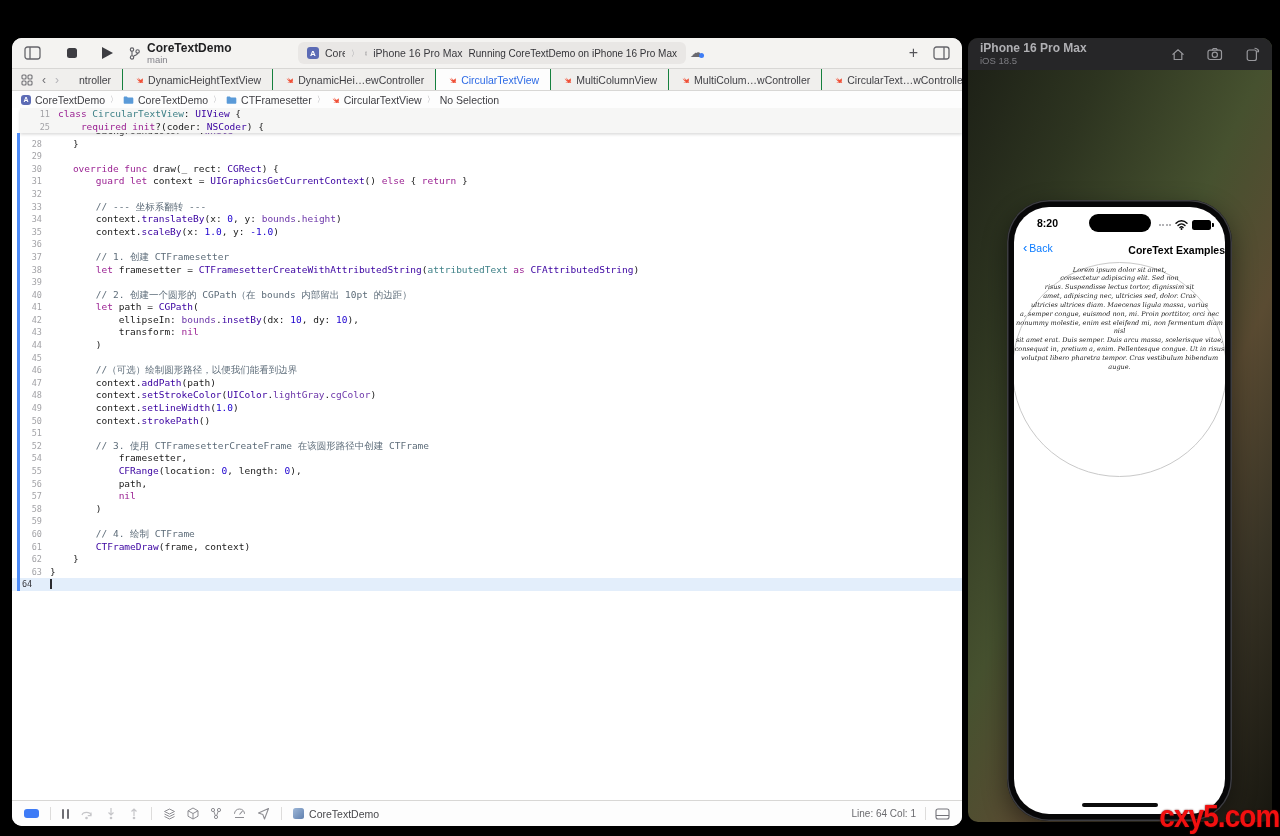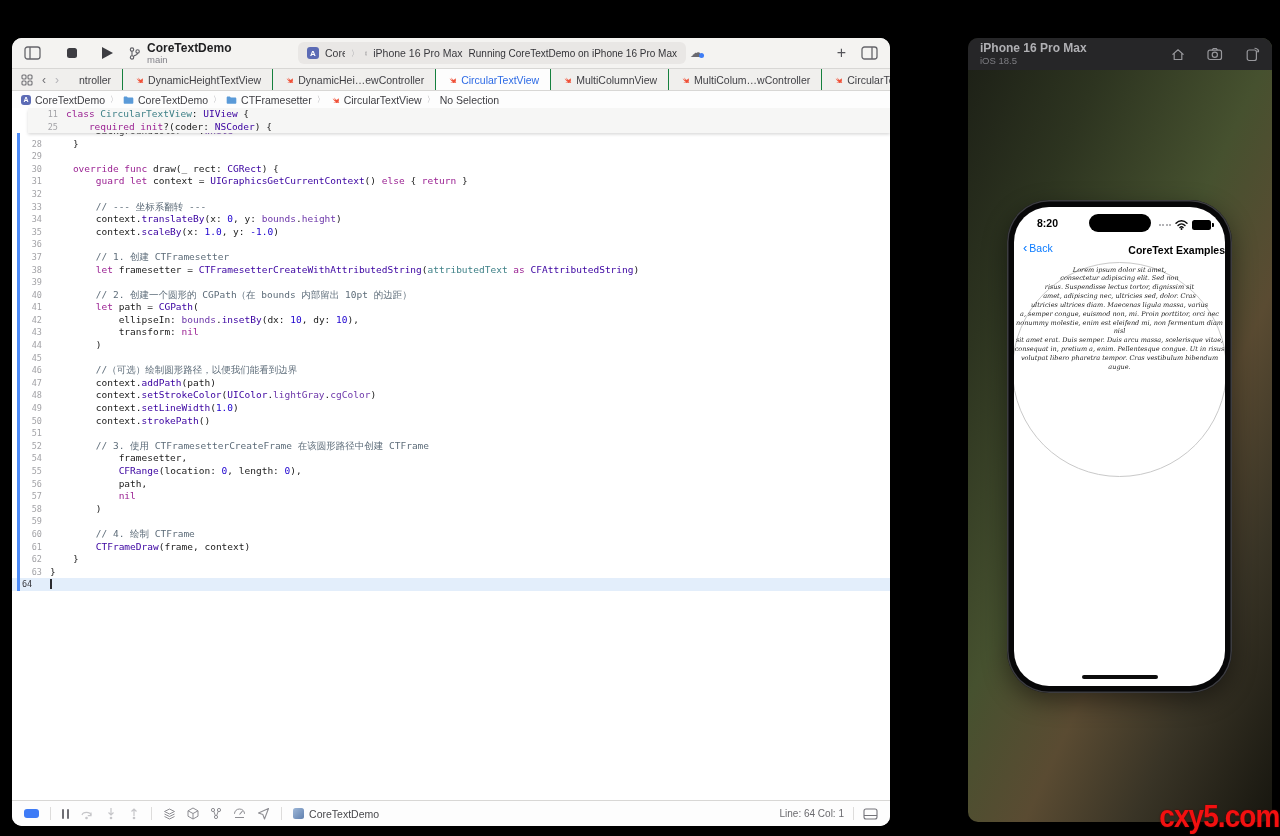--- a/index.html
+++ b/index.html
@@ -1,21 +1,21 @@
 <!DOCTYPE html>
 <html><head>
 <meta charset="utf-8">
 <style>
   html,body{margin:0;padding:0;}
   body{width:1280px;height:836px;background:#000;position:relative;overflow:hidden;
        font-family:"Liberation Sans",sans-serif;color:#222;}
   svg{display:block}
 
   
-  .xcode{position:absolute;left:12px;top:38px;width:878px;height:788px;background:#fff;
+  .xcode{position:absolute;left:12px;top:38px;width:950px;height:788px;background:#fff;
          border-radius:10px;overflow:hidden;}
   .toolbar{position:relative;height:30px;background:#f4f3f1;border-bottom:1px solid #d8d7d5;}
   .tb-abs{position:absolute;top:0;height:30px;display:flex;align-items:center;}
   .stop-sq{width:10px;height:10px;background:#3d3d42;border-radius:2.5px;}
   .play-tri{width:0;height:0;border-left:11px solid #3d3d42;border-top:6.5px solid transparent;border-bottom:6.5px solid transparent;}
   .proj{display:flex;align-items:center;gap:7px;}
   .proj-col{display:flex;flex-direction:column;justify-content:center;}
   .proj-name{font-size:12px;font-weight:700;color:#1f1f21;line-height:13px;}
   .proj-branch{font-size:9.5px;color:#83838a;line-height:10px;}
   .capsule{position:absolute;left:286px;top:4px;width:388px;height:22px;background:#e9e7e5;
@@ -46,21 +46,21 @@
   .jb-sep{font-size:8px;color:#a3a3a8;}
   .appglyph.small{width:10px;height:10px;font-size:7px;}
 
   
   .editor{position:absolute;top:70px;bottom:25px;left:0;right:0;background:#fff;overflow:hidden;}
   .row{display:flex;height:12.6px;line-height:12.6px;font-family:"DejaVu Sans Mono",monospace;font-size:9.5px;}
   .gut{flex:0 0 30px;text-align:right;color:#a3a3a7;font-size:8.5px;font-family:"DejaVu Sans Mono",monospace;}
   .cod{white-space:pre;padding-left:8px;color:#1b1b1b;}
   .row.cur{background:#E3EEFB;}
   .row.cur .gut{color:#3a3a40;text-align:center;}
-  .sticky{position:absolute;top:0;left:16px;right:0;background:#f6f6f5;box-shadow:0 1.5px 3px rgba(0,0,0,.15);z-index:3;}
+  .sticky{position:absolute;top:0;left:8px;right:0;background:#f6f6f5;box-shadow:0 1.5px 3px rgba(0,0,0,.15);z-index:3;}
   .scroll{position:absolute;top:25.2px;left:0;right:0;z-index:1;}
   .clipRow{height:4.4px;overflow:hidden;opacity:.85;}
   .clipRow .row{margin-top:-8px;}
   .changebar{position:absolute;left:5px;top:25px;width:2.5px;height:458px;background:#4E8CF8;z-index:4;}
   .k{color:#9B2393;font-weight:400;}
   .tp{color:#3E8087;}
   .tf{color:#3900A0;}
   .pr{color:#6C36A9;}
   .n{color:#1C00CF;}
   .c{color:#5D6C79;}
@@ -82,21 +82,21 @@
 
   
   .sim{position:absolute;left:968px;top:38px;width:304px;height:784px;border-radius:10px;overflow:hidden;
        background:linear-gradient(115deg,#1c1f16 0%,#2d3420 22%,#46512f 46%,#5a4b32 63%,#393426 79%,#17160f 100%);}
   .sim-header{position:absolute;top:0;left:0;right:0;height:32px;background:#262628;
               display:flex;align-items:center;padding:0 12px;gap:0;}
   .sim-titles{display:flex;flex-direction:column;}
   .sim-name{font-size:12px;font-weight:700;color:#b0b0b4;line-height:13px;}
   .sim-os{font-size:9.5px;color:#7d7d82;line-height:11px;}
   .sim-icons{margin-left:auto;display:flex;gap:21px;align-items:center;}
-  .phone{position:absolute;left:39px;top:162px;width:225px;height:493px;background:#070708;border-radius:42px;
+  .phone{position:absolute;left:39px;top:162px;width:225px;height:621px;background:#070708;border-radius:42px;
          box-shadow:inset 0 0 0 1.5px #3c3c40,0 8px 24px rgba(0,0,0,.45);}
   .screen{position:absolute;left:7px;top:7px;right:7px;bottom:7px;background:#fff;border-radius:35px;overflow:hidden;}
   .s-time{position:absolute;left:23px;top:10px;font-size:10.5px;font-weight:700;color:#000;}
   .island{position:absolute;left:50%;transform:translateX(-50%);top:7px;width:62px;height:18px;border-radius:10px;background:#000;}
   .s-right{position:absolute;right:14px;top:13px;display:flex;align-items:center;gap:4px;}
   .dots{display:flex;gap:1.5px;align-items:center;}
   .dots i{width:2px;height:2px;border-radius:50%;background:#9a9a9e;}
   .batt{width:19px;height:9.5px;background:#000;border-radius:2.5px;position:relative;}
   .batt:after{content:"";position:absolute;right:-2.5px;top:3px;width:1.8px;height:3.5px;background:#000;border-radius:0 1px 1px 0;}
   .navbar{position:absolute;top:32px;left:0;right:0;height:20px;}

